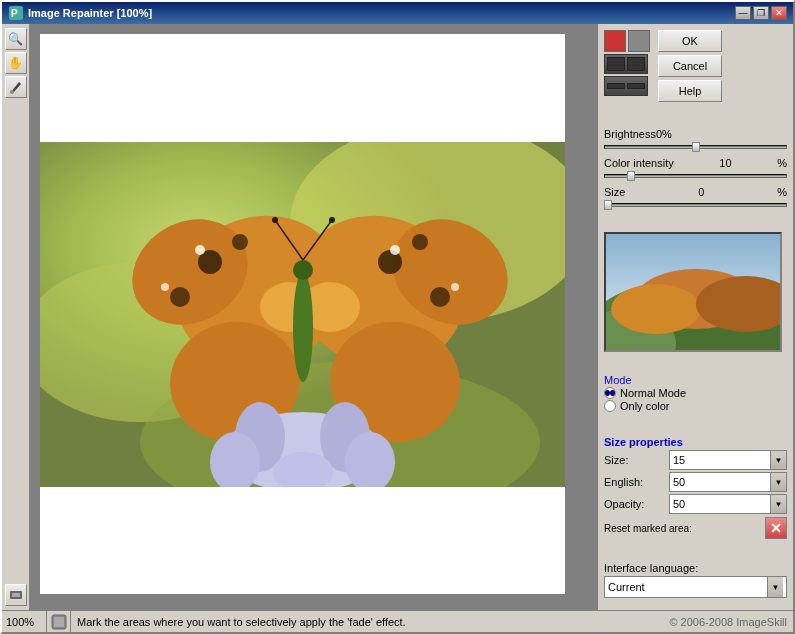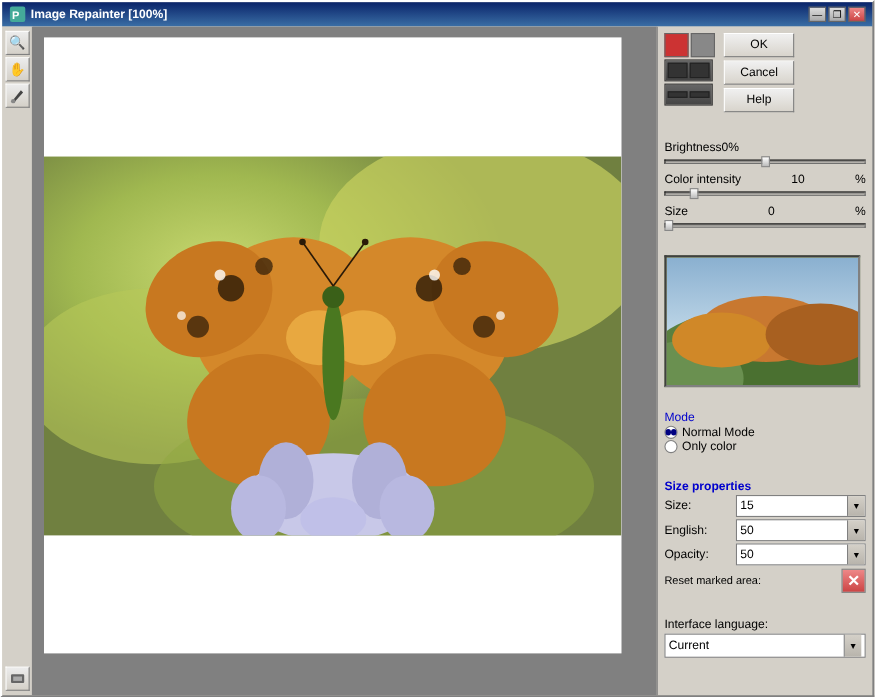--- a/index.html
+++ b/index.html
@@ -524,13 +524,30 @@
         <div style="margin-bottom:2px;">Interface language:</div>
         <div class="lang-select">
           <span class="lang-val">Current</span>
           <div class="lang-arrow">▼</div>
         </div>
       </div>
 
     </div>
   </div>
 
+  <div class="status-bar">
+    <div class="status-zoom">
+      <span>100%</span>
+    </div>
+    <div class="status-icon-area">
+      <svg width="18" height="18" viewBox="0 0 18 18">
+        <rect x="2" y="2" width="14" height="14" rx="2" fill="#888" stroke="#666" stroke-width="1"></rect>
+        <rect x="4" y="4" width="10" height="10" rx="1" fill="#aaa"></rect>
+      </svg>
+    </div>
+    <div class="status-msg">
+      <span>Mark the areas where you want to selectively apply the 'fade' effect.</span>
+    </div>
+    <div class="status-credit">
+      <span>© 2006-2008 ImageSkill</span>
+    </div>
+  </div>
 </div>
 
 </body></html>

